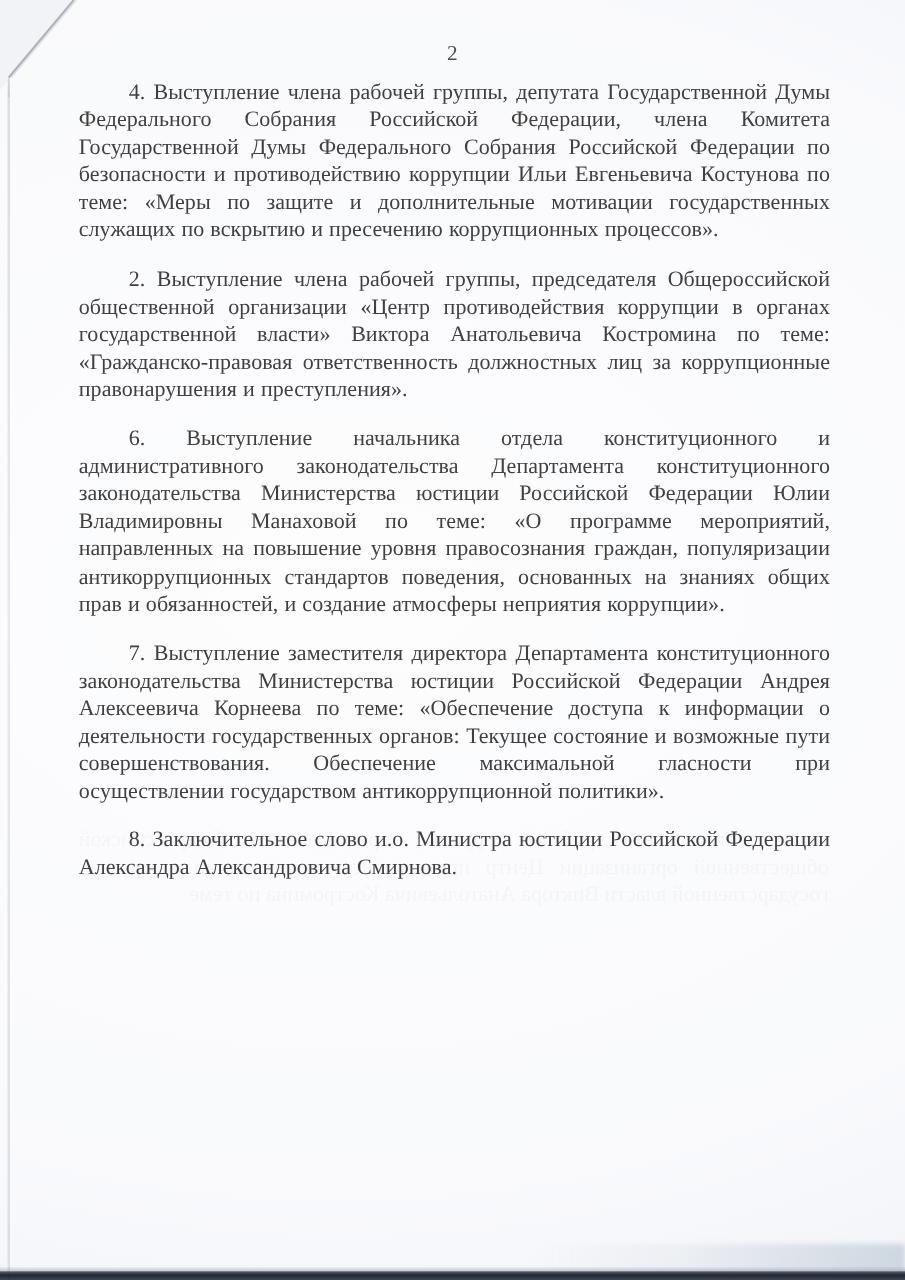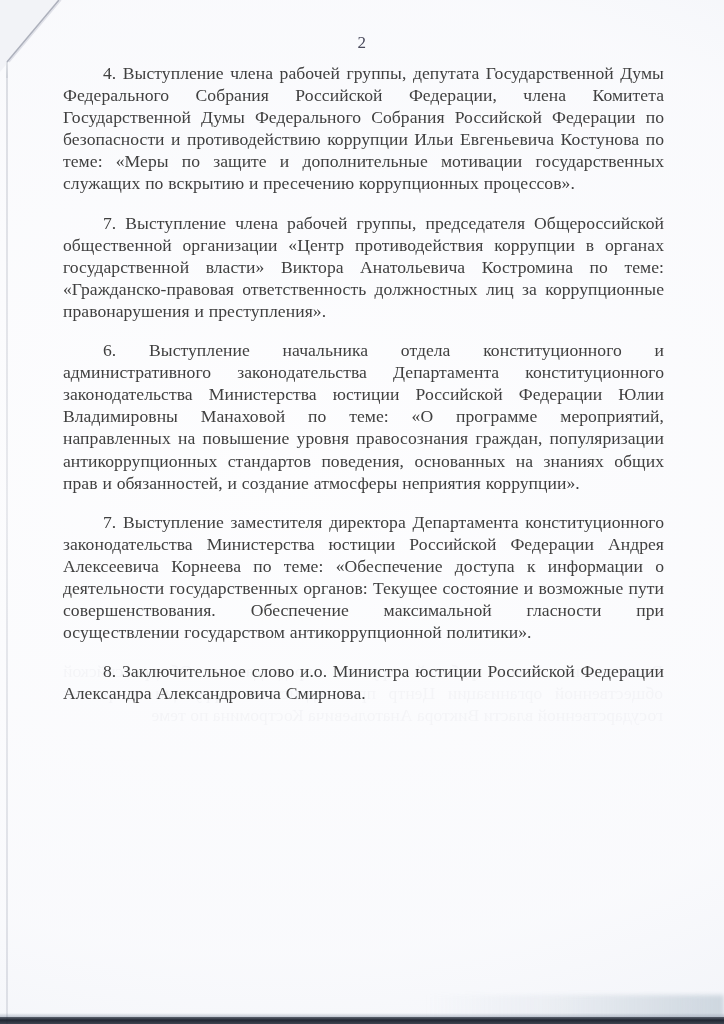--- a/index.html
+++ b/index.html
@@ -157,21 +157,21 @@
 <div class="scan-page">
 
   <div class="paper-tint"></div>
 
   <div class="bleed-through">Выступление члена рабочей группы, председателя Общероссийской общественной организации Центр противодействия коррупции в органах государственной власти Виктора Анатольевича Костромина по теме</div>
 
   <div class="page-number">2</div>
 
   <div class="body-text">
     <p class="para">4. Выступление члена рабочей группы, депутата Государственной Думы Федерального Собрания Российской Федерации, члена Комитета Государственной Думы Федерального Собрания Российской Федерации по безопасности и противодействию коррупции Ильи Евгеньевича Костунова по теме: «Меры по защите и дополнительные мотивации государственных служащих по вскрытию и пресечению коррупционных процессов».</p>
-    <p class="para">7. Выступление члена рабочей группы, председателя Общероссийской общественной организации «Центр противодействия коррупции в органах государственной власти» Виктора Анатольевича Костромина по теме: «Гражданско-правовая ответственность должностных лиц за коррупционные правонарушения и преступления».</p>
+    <p class="para">2. Выступление члена рабочей группы, председателя Общероссийской общественной организации «Центр противодействия коррупции в органах государственной власти» Виктора Анатольевича Костромина по теме: «Гражданско-правовая ответственность должностных лиц за коррупционные правонарушения и преступления».</p>
     <p class="para">6. Выступление начальника отдела конституционного и административного законодательства Департамента конституционного законодательства Министерства юстиции Российской Федерации Юлии Владимировны Манаховой по теме: «О программе мероприятий, направленных на повышение уровня правосознания граждан, популяризации антикоррупционных стандартов поведения, основанных на знаниях общих прав и обязанностей, и создание атмосферы неприятия коррупции».</p>
     <p class="para">7. Выступление заместителя директора Департамента конституционного законодательства Министерства юстиции Российской Федерации Андрея Алексеевича Корнеева по теме: «Обеспечение доступа к информации о деятельности государственных органов: Текущее состояние и возможные пути совершенствования. Обеспечение максимальной гласности при осуществлении государством антикоррупционной политики».</p>
     <p class="para">8. Заключительное слово и.о. Министра юстиции Российской Федерации Александра Александровича Смирнова.</p>
   </div>
 
   <div class="edge-left"></div>
 
   <div class="corner-fold"></div>
   <div class="corner-fold-line">
     <svg width="80" height="78" viewBox="0 0 80 78" aria-hidden="true">

